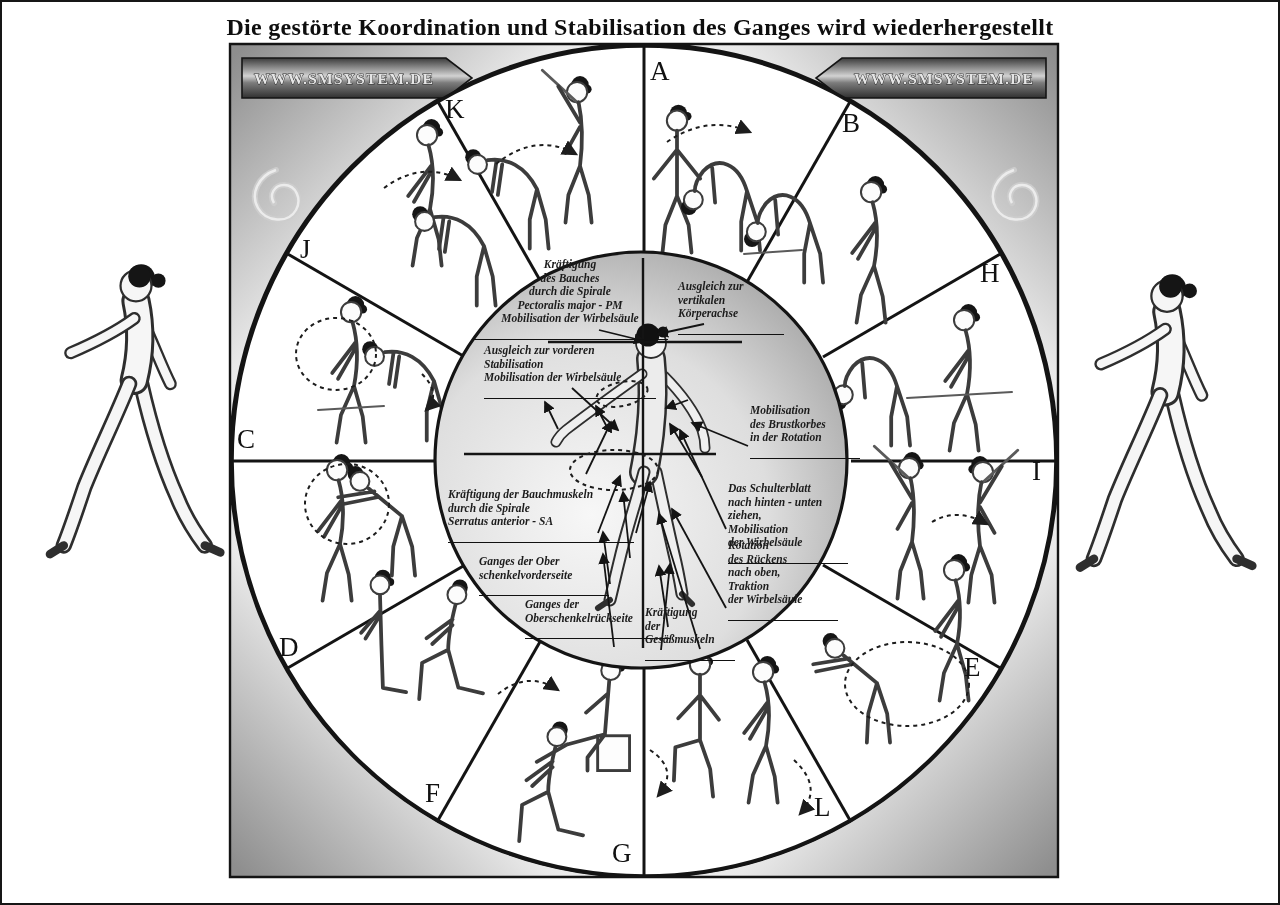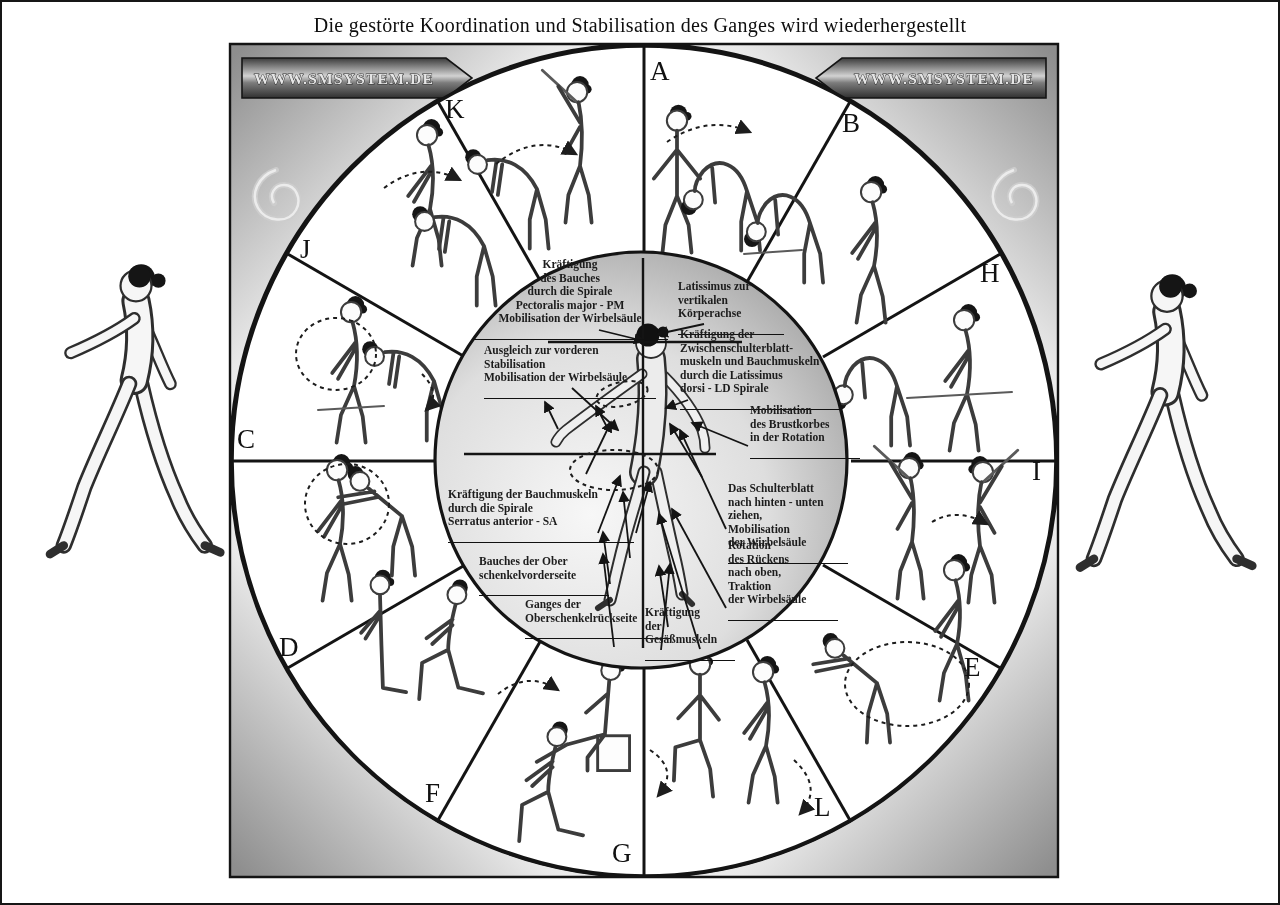--- a/index.html
+++ b/index.html
@@ -1,22 +1,22 @@
 <!DOCTYPE html>
 <html><head>
 <meta charset="utf-8">
 <style>
   html,body{margin:0;padding:0;background:#e8e8e8;}
   .page{position:relative;width:1280px;height:905px;background:#fff;border:2px solid #161616;
         box-sizing:border-box;font-family:"Liberation Serif",serif;overflow:hidden;}
   .title{position:absolute;top:12px;left:0;width:100%;text-align:center;
-         font-size:20px;font-weight:normal;letter-spacing:.3px;color:#0e0e0e;}
+         font-size:24px;font-weight:bold;letter-spacing:.3px;color:#0e0e0e;}
   svg.art{position:absolute;left:0;top:0;}
   .ann{position:absolute;font-size:11.5px;font-weight:bold;line-height:1.18;color:#1c1c1c;
-       white-space:pre-line;border-bottom:1.7px solid #111;padding-bottom:13px;}
+       white-space:pre-line;border-bottom:1.7px solid #111;padding-bottom:13px;font-style:italic;}
   .ann.center{text-align:center;}
   .fl{fill:none;stroke:#3c3c3c;stroke-width:2.6;stroke-linecap:round;stroke-linejoin:round;}
   .fh{fill:#fcfcfc;stroke:#3c3c3c;stroke-width:1.4;}
   .hair{fill:#151515;}
   .dash{fill:none;stroke:#1d1d1d;stroke-width:2;stroke-dasharray:4 4;}
   .conn{fill:none;stroke:#141414;stroke-width:1.8;}
   .axis{stroke:#141414;stroke-width:2.4;}
   .stick{fill:none;stroke:#5a5a5a;stroke-width:2;stroke-linecap:round;}
   .seg{font-family:"Liberation Serif",serif;font-size:27px;fill:#111;}
   .banner-txt{font-family:"Liberation Serif",serif;font-weight:bold;font-size:15px;
@@ -322,48 +322,43 @@
 
     <use href="#walker" transform="translate(48,258) scale(1.72)"></use>
     <use href="#walker" transform="translate(1078,268) scale(1.74)"></use>
   </svg>
 
   <div class="ann center" style="left:470px;top:256px;width:196px">Kräftigung
 des Bauches
 durch die Spirale
 Pectoralis major - PM
 Mobilisation der Wirbelsäule</div>
-  <div class="ann" style="left:676px;top:278px;width:106px">Latissimus zur
+  <div class="ann" style="left:676px;top:278px;width:106px">Ausgleich zur
 vertikalen
 Körperachse</div>
-  <div class="ann" style="left:678px;top:326px;width:162px">Kräftigung der
-Zwischenschulterblatt-
-muskeln und Bauchmuskeln
-durch die Latissimus
-dorsi - LD Spirale</div>
   <div class="ann" style="left:482px;top:342px;width:172px">Ausgleich zur vorderen
 Stabilisation
 Mobilisation der Wirbelsäule</div>
   <div class="ann" style="left:748px;top:402px;width:110px">Mobilisation
 des Brustkorbes
 in der Rotation</div>
   <div class="ann" style="left:726px;top:480px;width:120px">Das Schulterblatt
 nach hinten - unten
 ziehen,
 Mobilisation
 der Wirbelsäule</div>
   <div class="ann" style="left:446px;top:486px;width:186px">Kräftigung der Bauchmuskeln
 durch die Spirale
 Serratus anterior - SA</div>
   <div class="ann" style="left:726px;top:537px;width:110px">Rotation
 des Rückens
 nach oben,
 Traktion
 der Wirbelsäule</div>
-  <div class="ann" style="left:477px;top:553px;width:130px">Bauches der Ober
+  <div class="ann" style="left:477px;top:553px;width:130px">Ganges der Ober
 schenkelvorderseite</div>
   <div class="ann" style="left:523px;top:596px;width:145px">Ganges der
 Oberschenkelrückseite</div>
   <div class="ann" style="left:643px;top:604px;width:90px">Kräftigung
 der
 Gesäßmuskeln</div>
 
 </div>
 
 </body></html>

